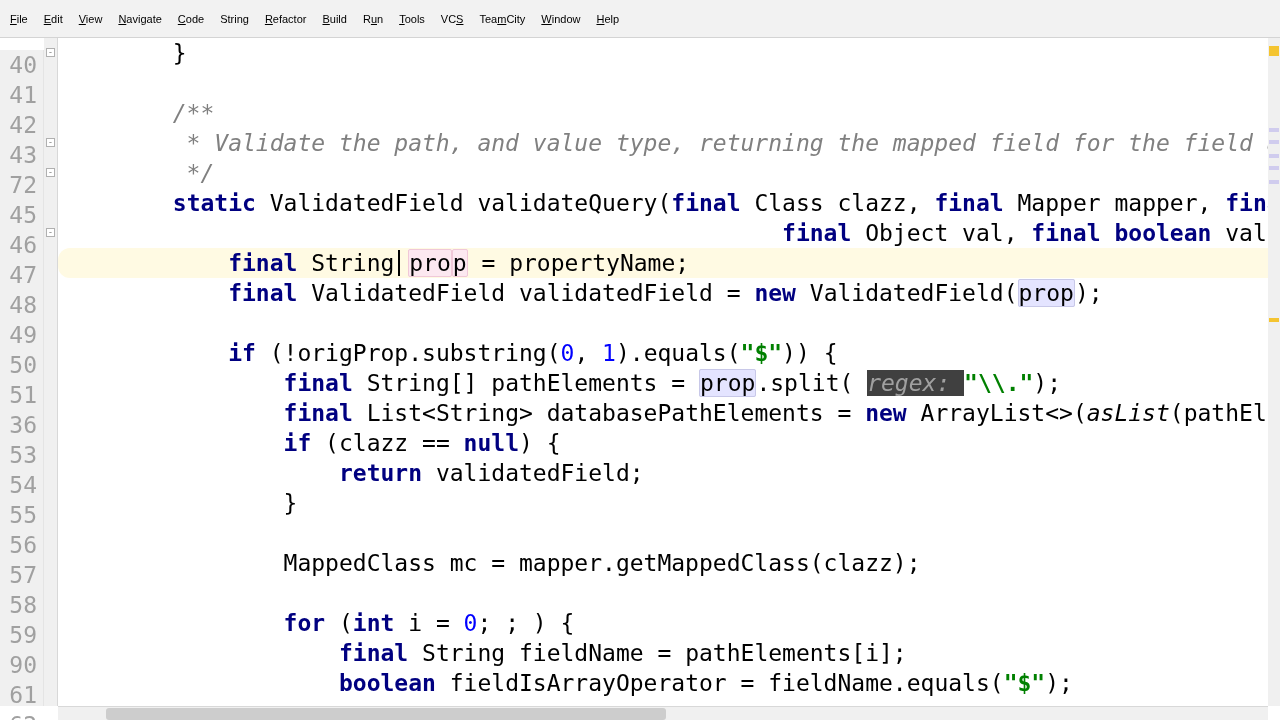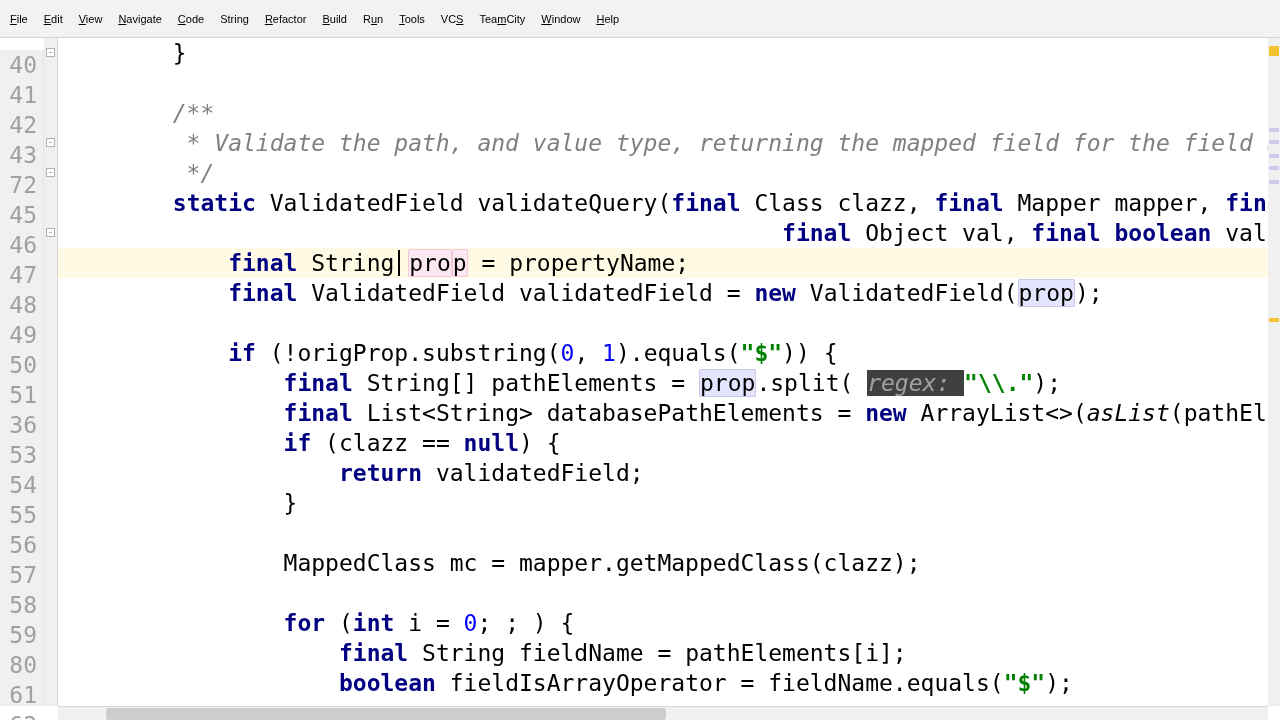--- a/index.html
+++ b/index.html
@@ -63,21 +63,21 @@
     text-align: center;
     color: #808080;
   }
   .code {
     flex: 1;
     white-space: pre;
     position: relative;
     overflow: hidden;
   }
   .line { height: 30px; padding-left: 4px; }
-  .line.current { background: #fffae3; }
+  .line.current { background: #fffae3; border-radius: 12px; }
   .kw { color: #000080; font-weight: bold; }
   .cm { color: #808080; font-style: italic; }
   .str { color: #008000; font-weight: bold; }
   .num { color: #0000ff; }
   .hint { color: #a0a0a0; font-style: italic; background: #404040; }
   .it { font-style: italic; text-align: right; }
   .occ { background: #e4e4ff; border: 1px solid #c8c8e8; border-radius: 2px; }
   .occw { background: #fce8f0; border: 1px solid #f0c8d8; border-radius: 2px; }
   .caret {
     position: absolute;
@@ -154,21 +154,21 @@
       <div style="height: 30px;">50</div>
       <div style="height: 30px;">51</div>
       <div style="height: 30px;">36</div>
       <div style="height: 30px;">53</div>
       <div style="height: 30px;">54</div>
       <div style="height: 30px;">55</div>
       <div style="height: 30px;">56</div>
       <div style="height: 30px;">57</div>
       <div style="height: 30px;">58</div>
       <div style="height: 30px;">59</div>
-      <div style="height: 30px;">80</div>
+      <div style="height: 30px;">90</div>
       <div style="height: 30px;">61</div>
       <div style="height: 30px;">62</div>
     </div>
   <div class="fold-strip">
       <div class="fold-mark" style="top: 10px;">-</div>
       <div class="fold-mark" style="top: 100px;">-</div>
       <div class="fold-mark" style="top: 130px;">-</div>
       <div class="fold-mark" style="top: 190px;">-</div>
     </div>
   <div class="code"><div class="line"><span>        }</span></div><div class="line"><span></span></div><div class="line"><span class="cm">        /**</span></div><div class="line"><span class="cm">         * Validate the path, and value type, returning the mapped field for the field a</span></div><div class="line"><span class="cm">         */</span></div><div class="line"><span>        </span><span class="kw">static</span><span> ValidatedField validateQuery(</span><span class="kw">final</span><span> Class clazz, </span><span class="kw">final</span><span> Mapper mapper, </span><span class="kw">final</span></div><div class="line"><span>                                                    </span><span class="kw">final</span><span> Object val, </span><span class="kw">final</span><span> </span><span class="kw">boolean</span><span> validateName</span></div><div class="line current" style="position: relative;"><span>            </span><span class="kw">final</span><span> String </span><span class="occw">pro</span><span class="occw">p</span><span> = propertyName;</span><span class="caret" style="left: 340px;"></span></div><div class="line"><span>            </span><span class="kw">final</span><span> ValidatedField validatedField = </span><span class="kw">new</span><span> ValidatedField(</span><span class="occ">prop</span><span>);</span></div><div class="line"><span></span></div><div class="line"><span>            </span><span class="kw">if</span><span> (!origProp.substring(</span><span class="num">0</span><span>, </span><span class="num">1</span><span>).equals(</span><span class="str">"$"</span><span>)) {</span></div><div class="line"><span>                </span><span class="kw">final</span><span> String[] pathElements = </span><span class="occ">prop</span><span>.split( </span><span class="hint">regex: </span><span class="str">"\\."</span><span>);</span></div><div class="line"><span>                </span><span class="kw">final</span><span> List&lt;String&gt; databasePathElements = </span><span class="kw">new</span><span> ArrayList&lt;&gt;(</span><span class="it">asList</span><span>(pathEl</span></div><div class="line"><span>                </span><span class="kw">if</span><span> (clazz == </span><span class="kw">null</span><span>) {</span></div><div class="line"><span>                    </span><span class="kw">return</span><span> validatedField;</span></div><div class="line"><span>                }</span></div><div class="line"><span></span></div><div class="line"><span>                MappedClass mc = mapper.getMappedClass(clazz);</span></div><div class="line"><span></span></div><div class="line"><span>                </span><span class="kw">for</span><span> (</span><span class="kw">int</span><span> i = </span><span class="num">0</span><span>; ; ) {</span></div><div class="line"><span>                    </span><span class="kw">final</span><span> String fieldName = pathElements[i];</span></div><div class="line"><span>                    </span><span class="kw">boolean</span><span> fieldIsArrayOperator = fieldName.equals(</span><span class="str">"$"</span><span>);</span></div><div class="line"><span></span></div></div>

